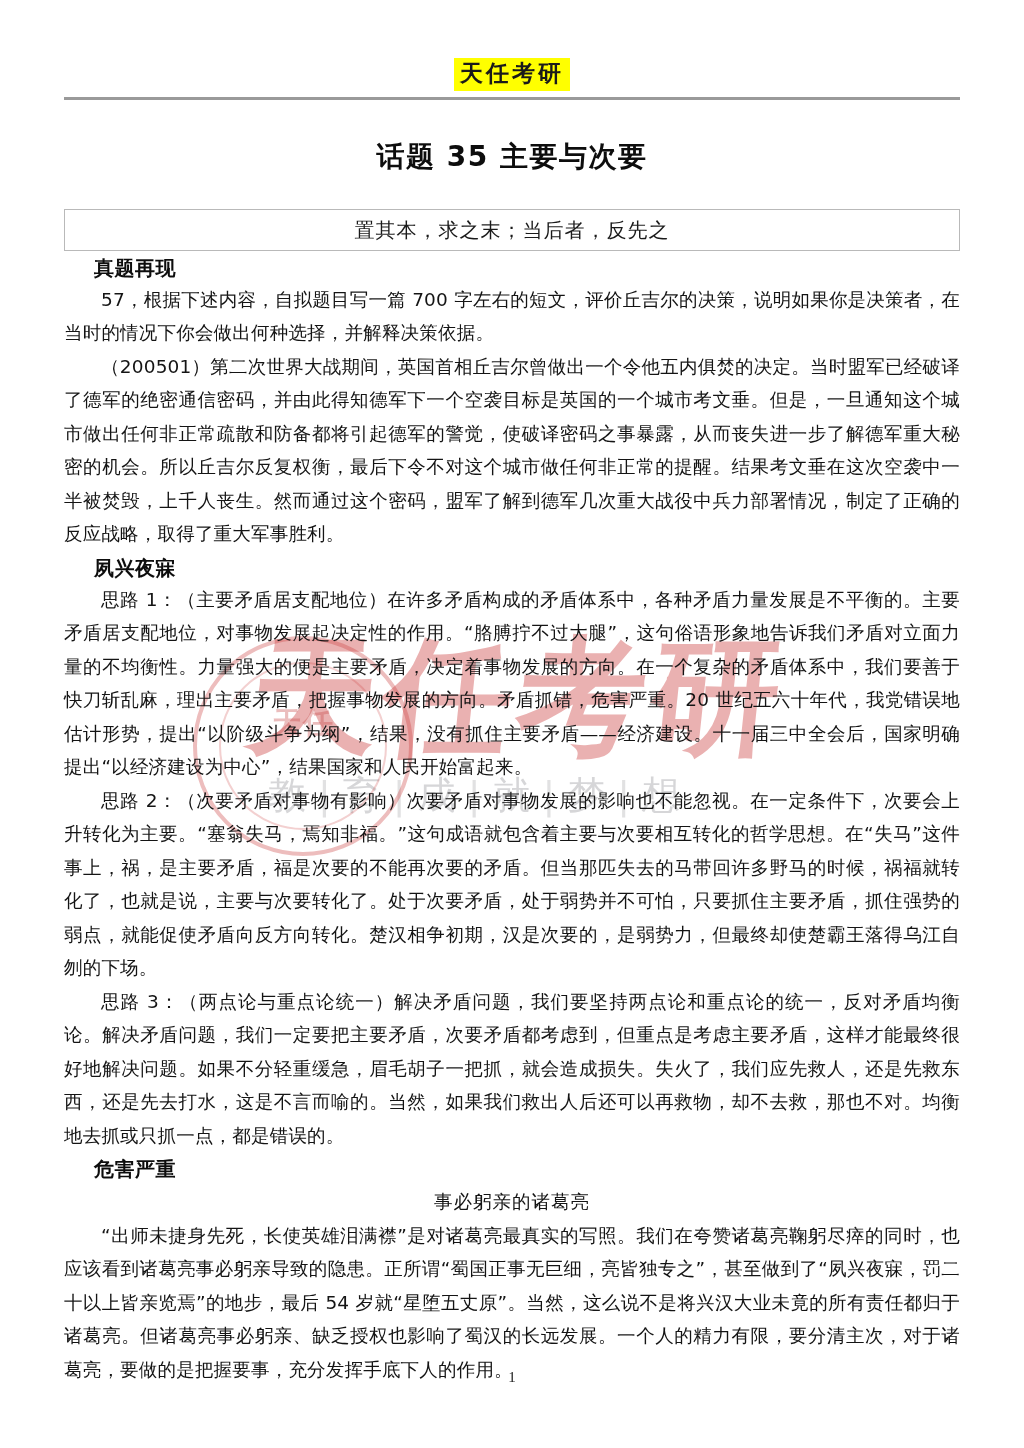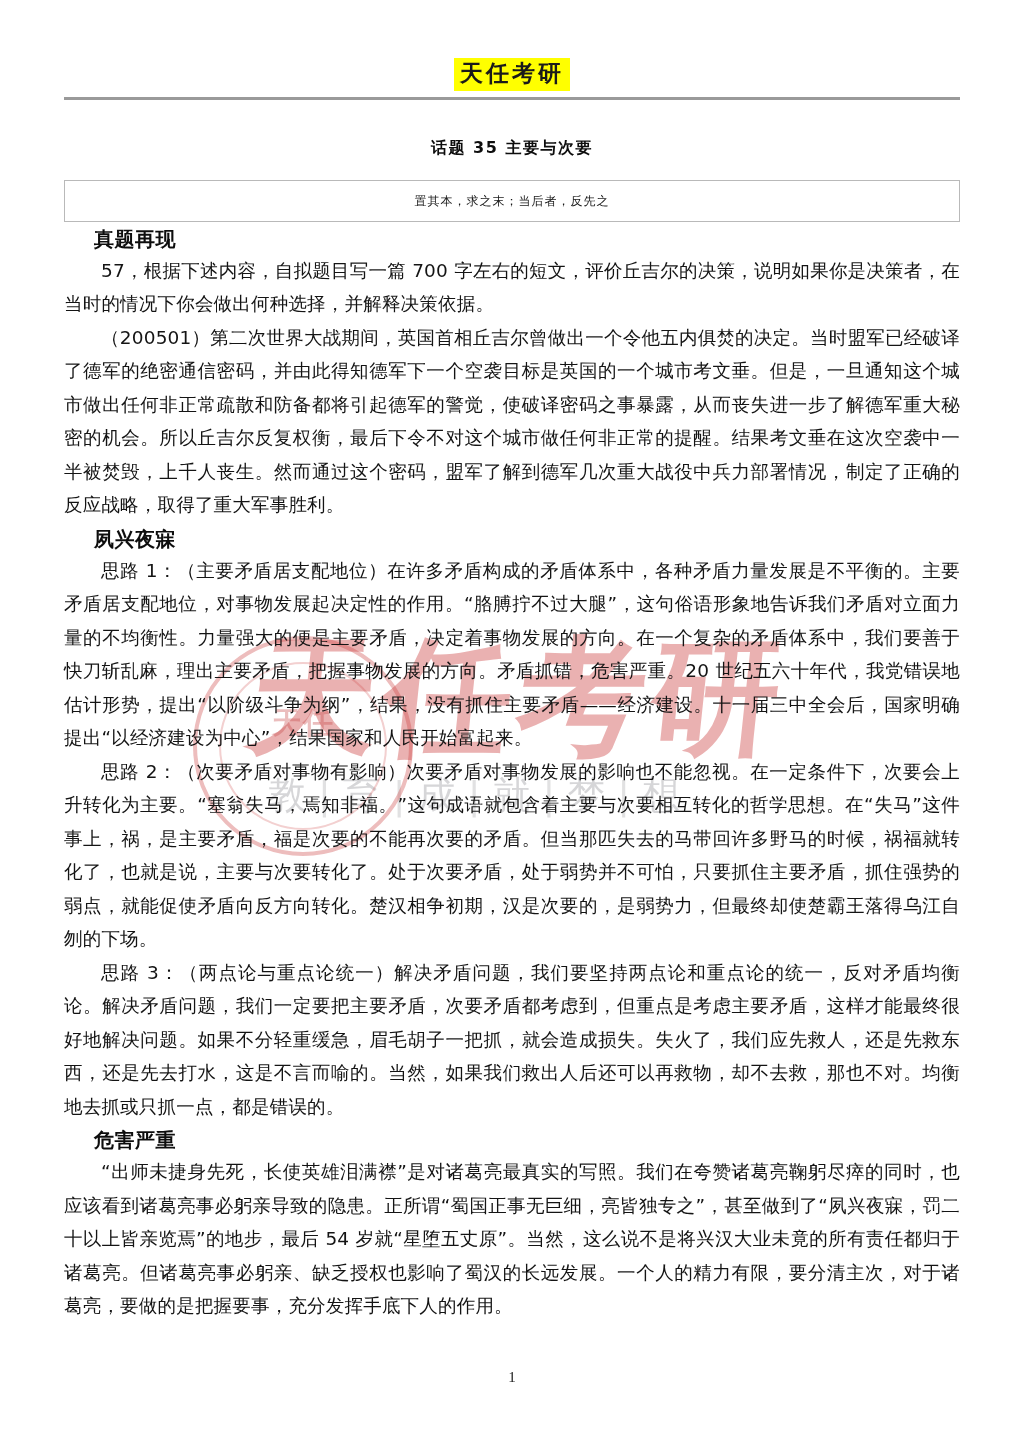--- a/index.html
+++ b/index.html
@@ -45,36 +45,36 @@
     margin-top: 6px;
     height: 3px;
     background: #9a9a9a;
     width: 100%;
   }
 
   
   .doc-title {
     margin-top: 38px;
     text-align: center;
-    font-size: 16px;
+    font-size: 28px;
     font-weight: 700;
     letter-spacing: 1.5px;
     color: #0d0d0d;
     position: relative;
     z-index: 5;
   }
 
   
   .quote-box {
-    margin-top: 21px;
+    margin-top: 33px;
     border: 1.5px solid #b9b9b9;
     height: 40px;
     line-height: 40px;
     text-align: center;
-    font-size: 12px;
+    font-size: 20px;
     letter-spacing: 1px;
     color: #1a1a1a;
     position: relative;
     z-index: 5;
     background: transparent;
   }
 
   
   .content {
     position: relative;
@@ -250,18 +250,19 @@
     <div class="sec-head">真题再现</div>
     <p class="para">57，根据下述内容，自拟题目写一篇 700 字左右的短文，评价丘吉尔的决策，说明如果你是决策者，在当时的情况下你会做出何种选择，并解释决策依据。</p>
     <p class="para">（200501）第二次世界大战期间，英国首相丘吉尔曾做出一个令他五内俱焚的决定。当时盟军已经破译了德军的绝密通信密码，并由此得知德军下一个空袭目标是英国的一个城市考文垂。但是，一旦通知这个城市做出任何非正常疏散和防备都将引起德军的警觉，使破译密码之事暴露，从而丧失进一步了解德军重大秘密的机会。所以丘吉尔反复权衡，最后下令不对这个城市做任何非正常的提醒。结果考文垂在这次空袭中一半被焚毁，上千人丧生。然而通过这个密码，盟军了解到德军几次重大战役中兵力部署情况，制定了正确的反应战略，取得了重大军事胜利。</p>
 
     <div class="sec-head">夙兴夜寐</div>
     <p class="para">思路 1：（主要矛盾居支配地位）在许多矛盾构成的矛盾体系中，各种矛盾力量发展是不平衡的。主要矛盾居支配地位，对事物发展起决定性的作用。“胳膊拧不过大腿”，这句俗语形象地告诉我们矛盾对立面力量的不均衡性。力量强大的便是主要矛盾，决定着事物发展的方向。在一个复杂的矛盾体系中，我们要善于快刀斩乱麻，理出主要矛盾，把握事物发展的方向。矛盾抓错，危害严重。20 世纪五六十年代，我党错误地估计形势，提出“以阶级斗争为纲”，结果，没有抓住主要矛盾——经济建设。十一届三中全会后，国家明确提出“以经济建设为中心”，结果国家和人民开始富起来。</p>
     <p class="para">思路 2：（次要矛盾对事物有影响）次要矛盾对事物发展的影响也不能忽视。在一定条件下，次要会上升转化为主要。“塞翁失马，焉知非福。”这句成语就包含着主要与次要相互转化的哲学思想。在“失马”这件事上，祸，是主要矛盾，福是次要的不能再次要的矛盾。但当那匹失去的马带回许多野马的时候，祸福就转化了，也就是说，主要与次要转化了。处于次要矛盾，处于弱势并不可怕，只要抓住主要矛盾，抓住强势的弱点，就能促使矛盾向反方向转化。楚汉相争初期，汉是次要的，是弱势力，但最终却使楚霸王落得乌江自刎的下场。</p>
     <p class="para">思路 3：（两点论与重点论统一）解决矛盾问题，我们要坚持两点论和重点论的统一，反对矛盾均衡论。解决矛盾问题，我们一定要把主要矛盾，次要矛盾都考虑到，但重点是考虑主要矛盾，这样才能最终很好地解决问题。如果不分轻重缓急，眉毛胡子一把抓，就会造成损失。失火了，我们应先救人，还是先救东西，还是先去打水，这是不言而喻的。当然，如果我们救出人后还可以再救物，却不去救，那也不对。均衡地去抓或只抓一点，都是错误的。</p>
 
     <div class="sec-head">危害严重</div>
+    <div class="center-sub">事必躬亲的诸葛亮</div>
     <p class="para">“出师未捷身先死，长使英雄泪满襟”是对诸葛亮最真实的写照。我们在夸赞诸葛亮鞠躬尽瘁的同时，也应该看到诸葛亮事必躬亲导致的隐患。正所谓“蜀国正事无巨细，亮皆独专之”，甚至做到了“夙兴夜寐，罚二十以上皆亲览焉”的地步，最后 54 岁就“星堕五丈原”。当然，这么说不是将兴汉大业未竟的所有责任都归于诸葛亮。但诸葛亮事必躬亲、缺乏授权也影响了蜀汉的长远发展。一个人的精力有限，要分清主次，对于诸葛亮，要做的是把握要事，充分发挥手底下人的作用。</p>
   </div>
 
   <div class="footer">1</div>
 
 </div>
 
 </body></html>

